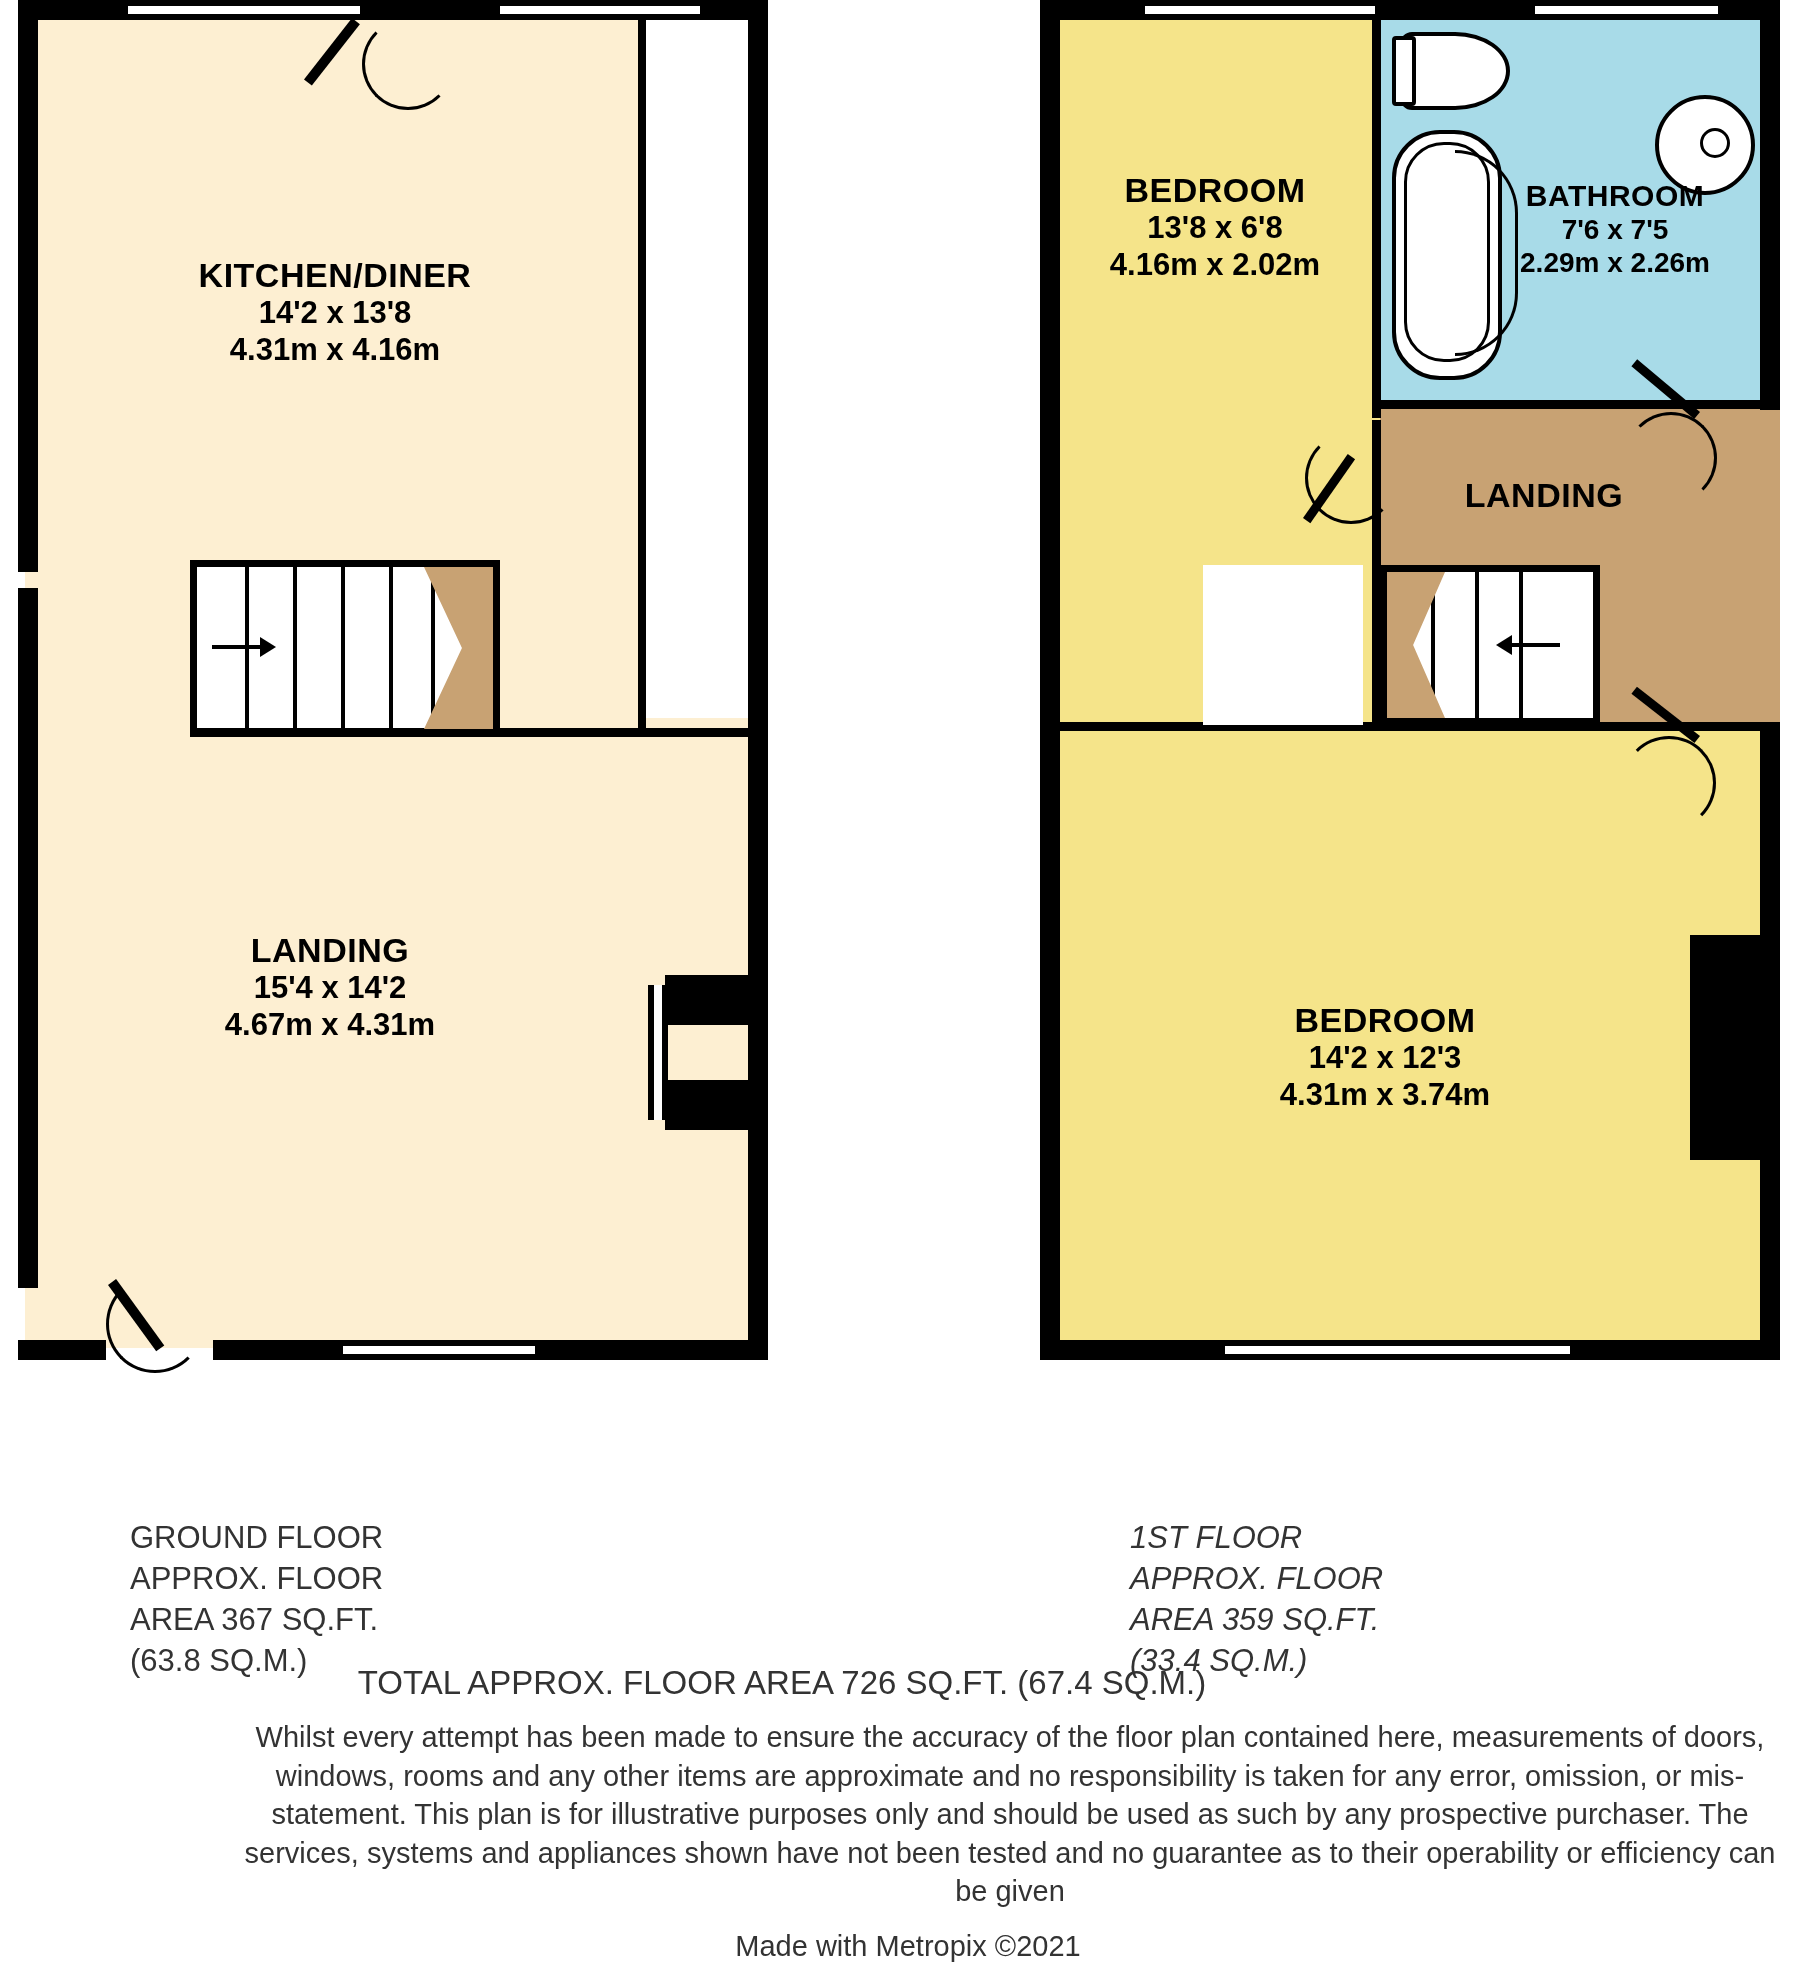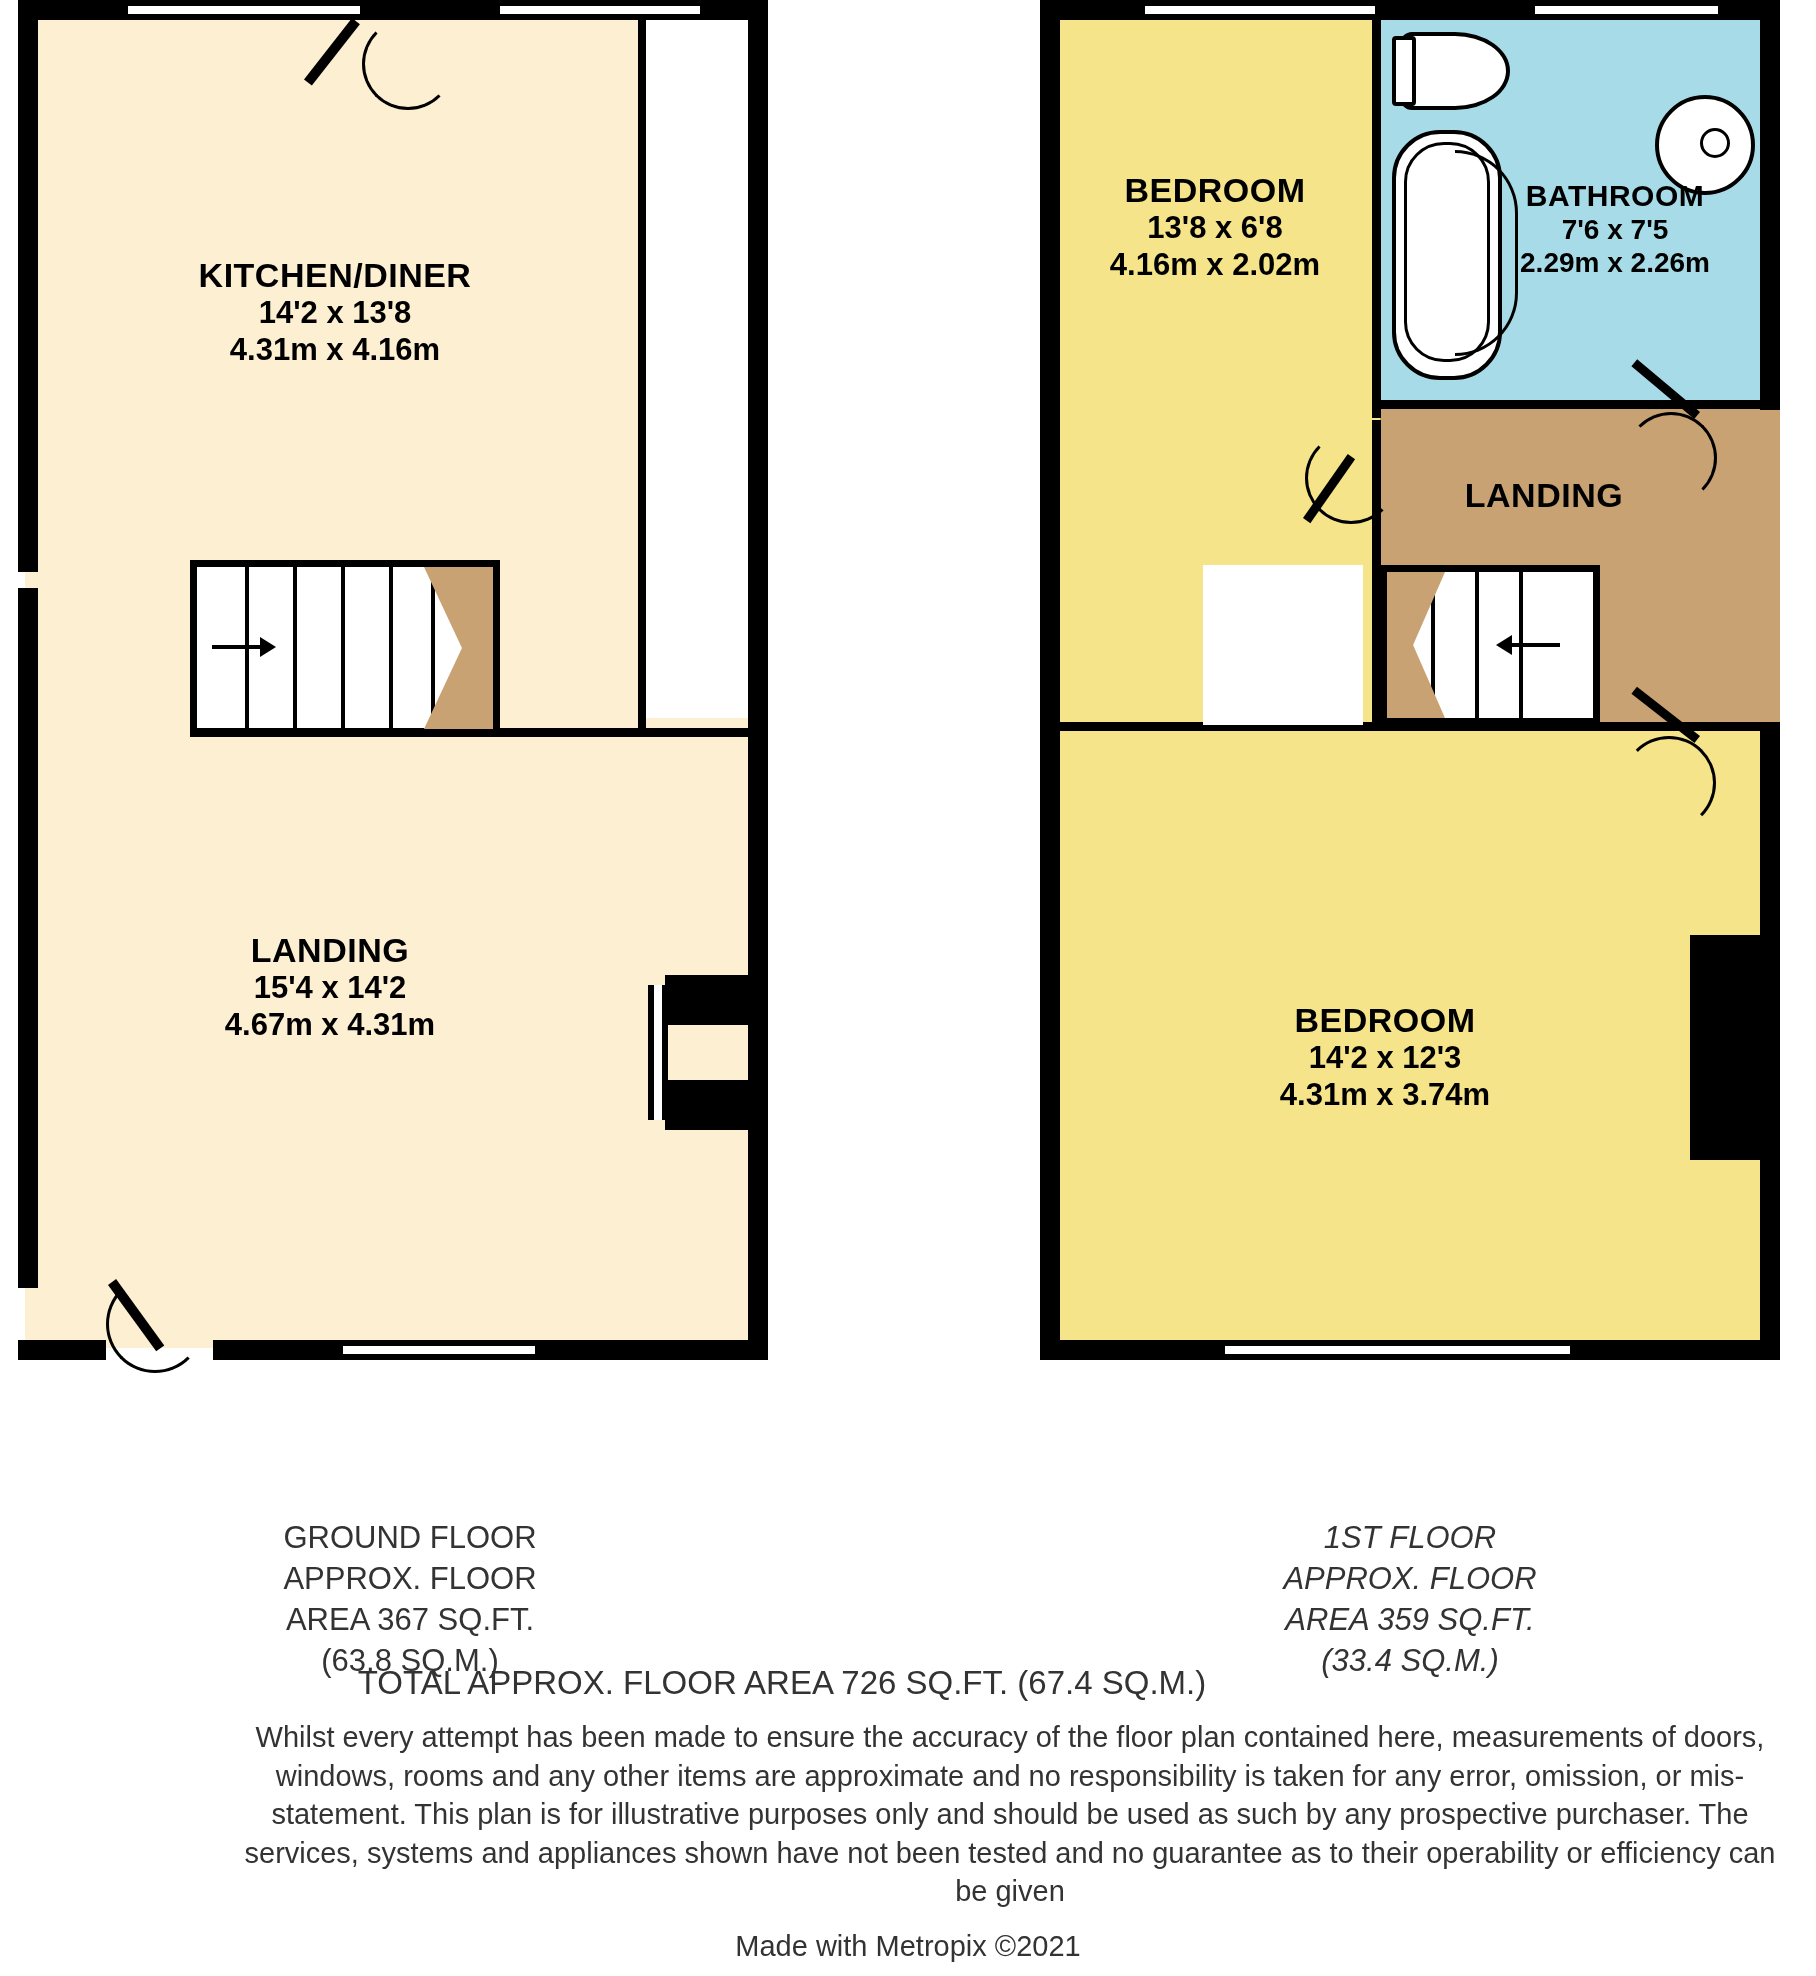--- a/index.html
+++ b/index.html
@@ -113,21 +113,21 @@
 
   
   .fitting {
     position: absolute;
     background: #ffffff;
     border: 4px solid #000;
     box-sizing: border-box;
   }
   .floor-summary {
     position: absolute;
-    text-align: center;
+    text-align: left;
     font-size: 31px;
     line-height: 1.32;
     color: #333333;
   }
   .total-line {
     position: absolute;
     left: 0;
     width: 1564px;
     top: 1664px;
     text-align: center;

